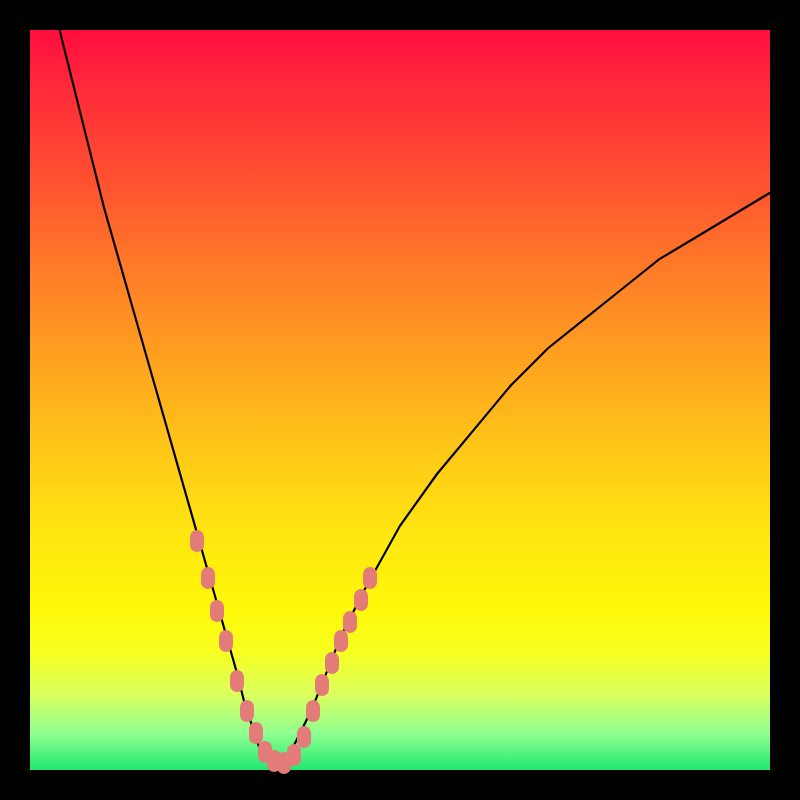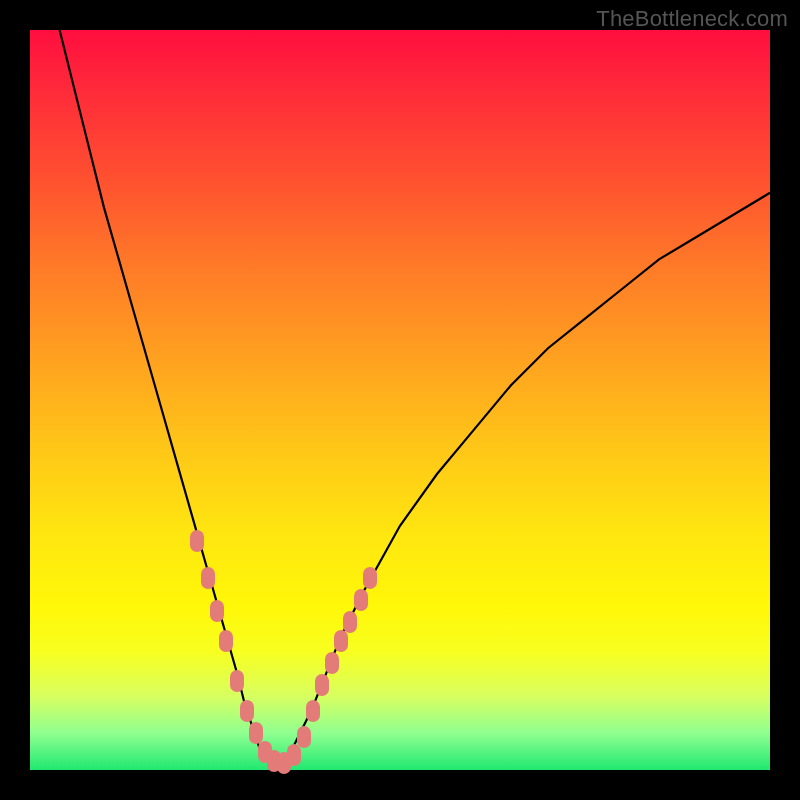--- a/index.html
+++ b/index.html
@@ -67,21 +67,20 @@
     background: #e37b78;
     border-radius: 7px;
     transform: translate(-50%, -50%);
   }
 </style>
 </head>
 <body>
 
 <div class="outer">
 
-  <div class="watermark">TheBottleneck.com</div>
 
   <div class="plot-area">
 
     <svg class="curve" viewBox="0 0 740 740" preserveAspectRatio="none">
       <path id="curve-path" fill="none" stroke="#000000" stroke-width="2.2" d="M29.6 0.0 L44.4 59.2 L59.2 118.4 L74.0 177.6 L88.8 229.4 L103.6 281.2 L118.4 333.0 L133.2 384.8 L148.0 436.6 L162.8 488.4 L177.6 540.2 L192.4 592.0 L207.2 643.8 L214.6 673.4 L222.0 695.6 L229.4 717.8 L236.8 725.2 L244.2 732.6 L251.6 732.6 L259.0 725.2 L266.4 710.4 L281.2 680.8 L296.0 643.8 L310.8 606.8 L333.0 562.4 L370.0 495.8 L407.0 444.0 L444.0 399.6 L481.0 355.2 L518.0 318.2 L555.0 288.6 L592.0 259.0 L629.0 229.4 L666.0 207.2 L703.0 185.0 L740.0 162.8"></path>
     </svg>
 
     <div class="points" id="points-layer">
         <div class="pt" style="left: 166.5px; top: 510.6px; background: rgb(227, 123, 120);"></div>
         <div class="pt" style="left: 177.6px; top: 547.6px; background: rgb(227, 123, 120);"></div>

